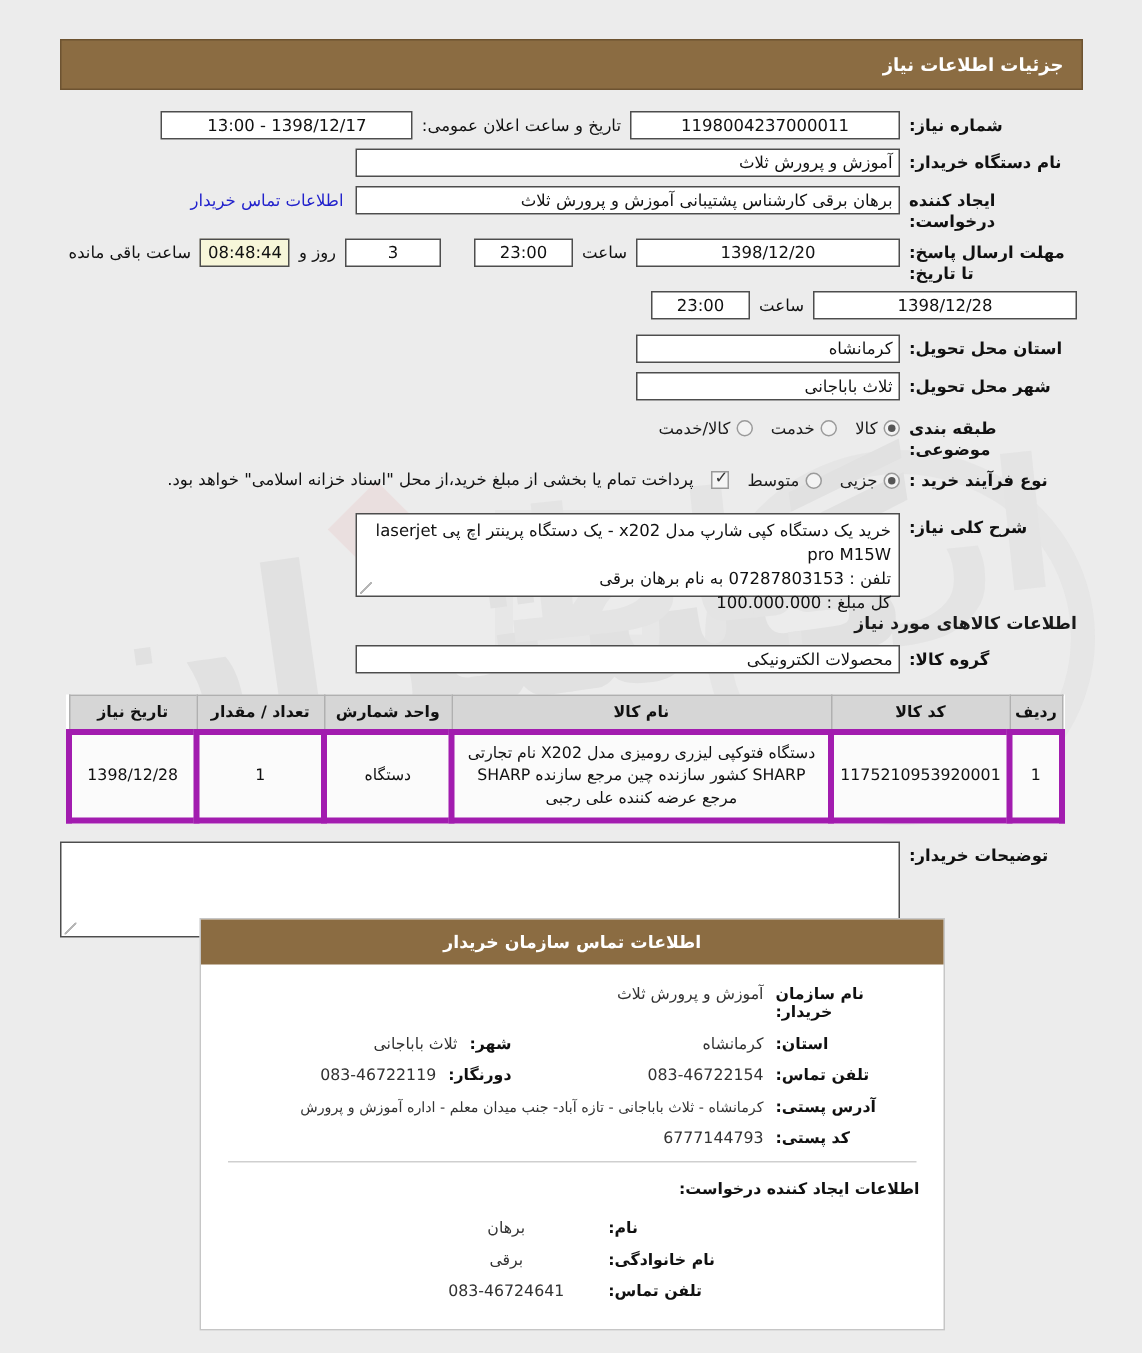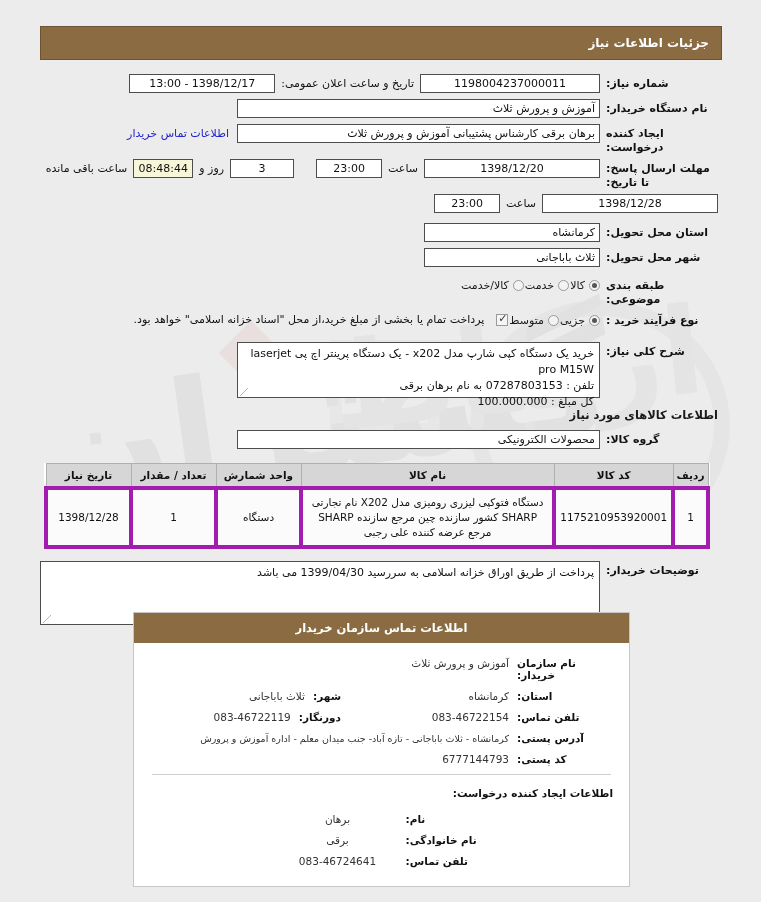--- a/index.html
+++ b/index.html
@@ -109,21 +109,21 @@
 
   .link {
     color: #2222cc;
     font-size: 11px;
     padding: 3px 8px 0 8px;
     cursor: pointer;
     white-space: nowrap;
   }
 
   
-  .opt { display: inline-flex; align-items: center; gap: 4px; margin-left: 1px; padding-top: 2px; }
+  .opt { display: inline-flex; align-items: center; gap: 4px; margin-left: 12px; padding-top: 2px; }
   .radio {
     width: 11px; height: 11px; border-radius: 50%;
     border: 1px solid #9a9a9a; background: #f3f3f3;
     display: inline-block; position: relative;
   }
   .radio.on::after {
     content: ""; position: absolute; left: 2px; top: 2px;
     width: 5px; height: 5px; border-radius: 50%; background: #555;
   }
   .opt span { font-size: 11px; }
@@ -248,21 +248,21 @@
   <div class="panel">
 
     <div class="titlebar">جزئیات اطلاعات نیاز</div>
 
     <div class="form">
 
       <div class="row">
         <div class="lbl">شماره نیاز:</div>
         <div class="fld" style="width:180px">1198004237000011</div>
         <div class="inline-lbl">تاریخ و ساعت اعلان عمومی:</div>
-        <div class="fld" style="width:146px">1398/12/17 - 13:00</div>
+        <div class="fld" style="width:168px">1398/12/17 - 13:00</div>
       </div>
 
       <div class="row">
         <div class="lbl">نام دستگاه خریدار:</div>
         <div class="fld rt" style="width:363px">آموزش و پرورش ثلاث</div>
       </div>
 
       <div class="row">
         <div class="lbl">ایجاد کننده درخواست:</div>
         <div class="fld rt" style="width:363px">برهان برقی کارشناس پشتیبانی آموزش و پرورش ثلاث</div>
@@ -368,21 +368,20 @@
               <td>1</td>
               <td>1398/12/28</td>
             </tr>
           </tbody>
         </table>
       </div>
 
       <div class="row" style="margin-top:12px">
         <div class="lbl">توضیحات خریدار:</div>
         <div class="bigbox" style="width:560px;height:64px">
-          <div>پرداخت از طریق اوراق خزانه اسلامی به سررسید 1399/04/30 می باشد</div>
           <span class="grip"></span>
         </div>
       </div>
 
       <div class="btnbar">
         <div class="btn red">خروج</div>
         <div class="btn red">بازگشت</div>
         <div class="btn green">چاپ</div>
         <div class="btn green">مشاهده مدارک پیوستی (1)</div>
         <div class="btn green">پاسخ به نیاز</div>

